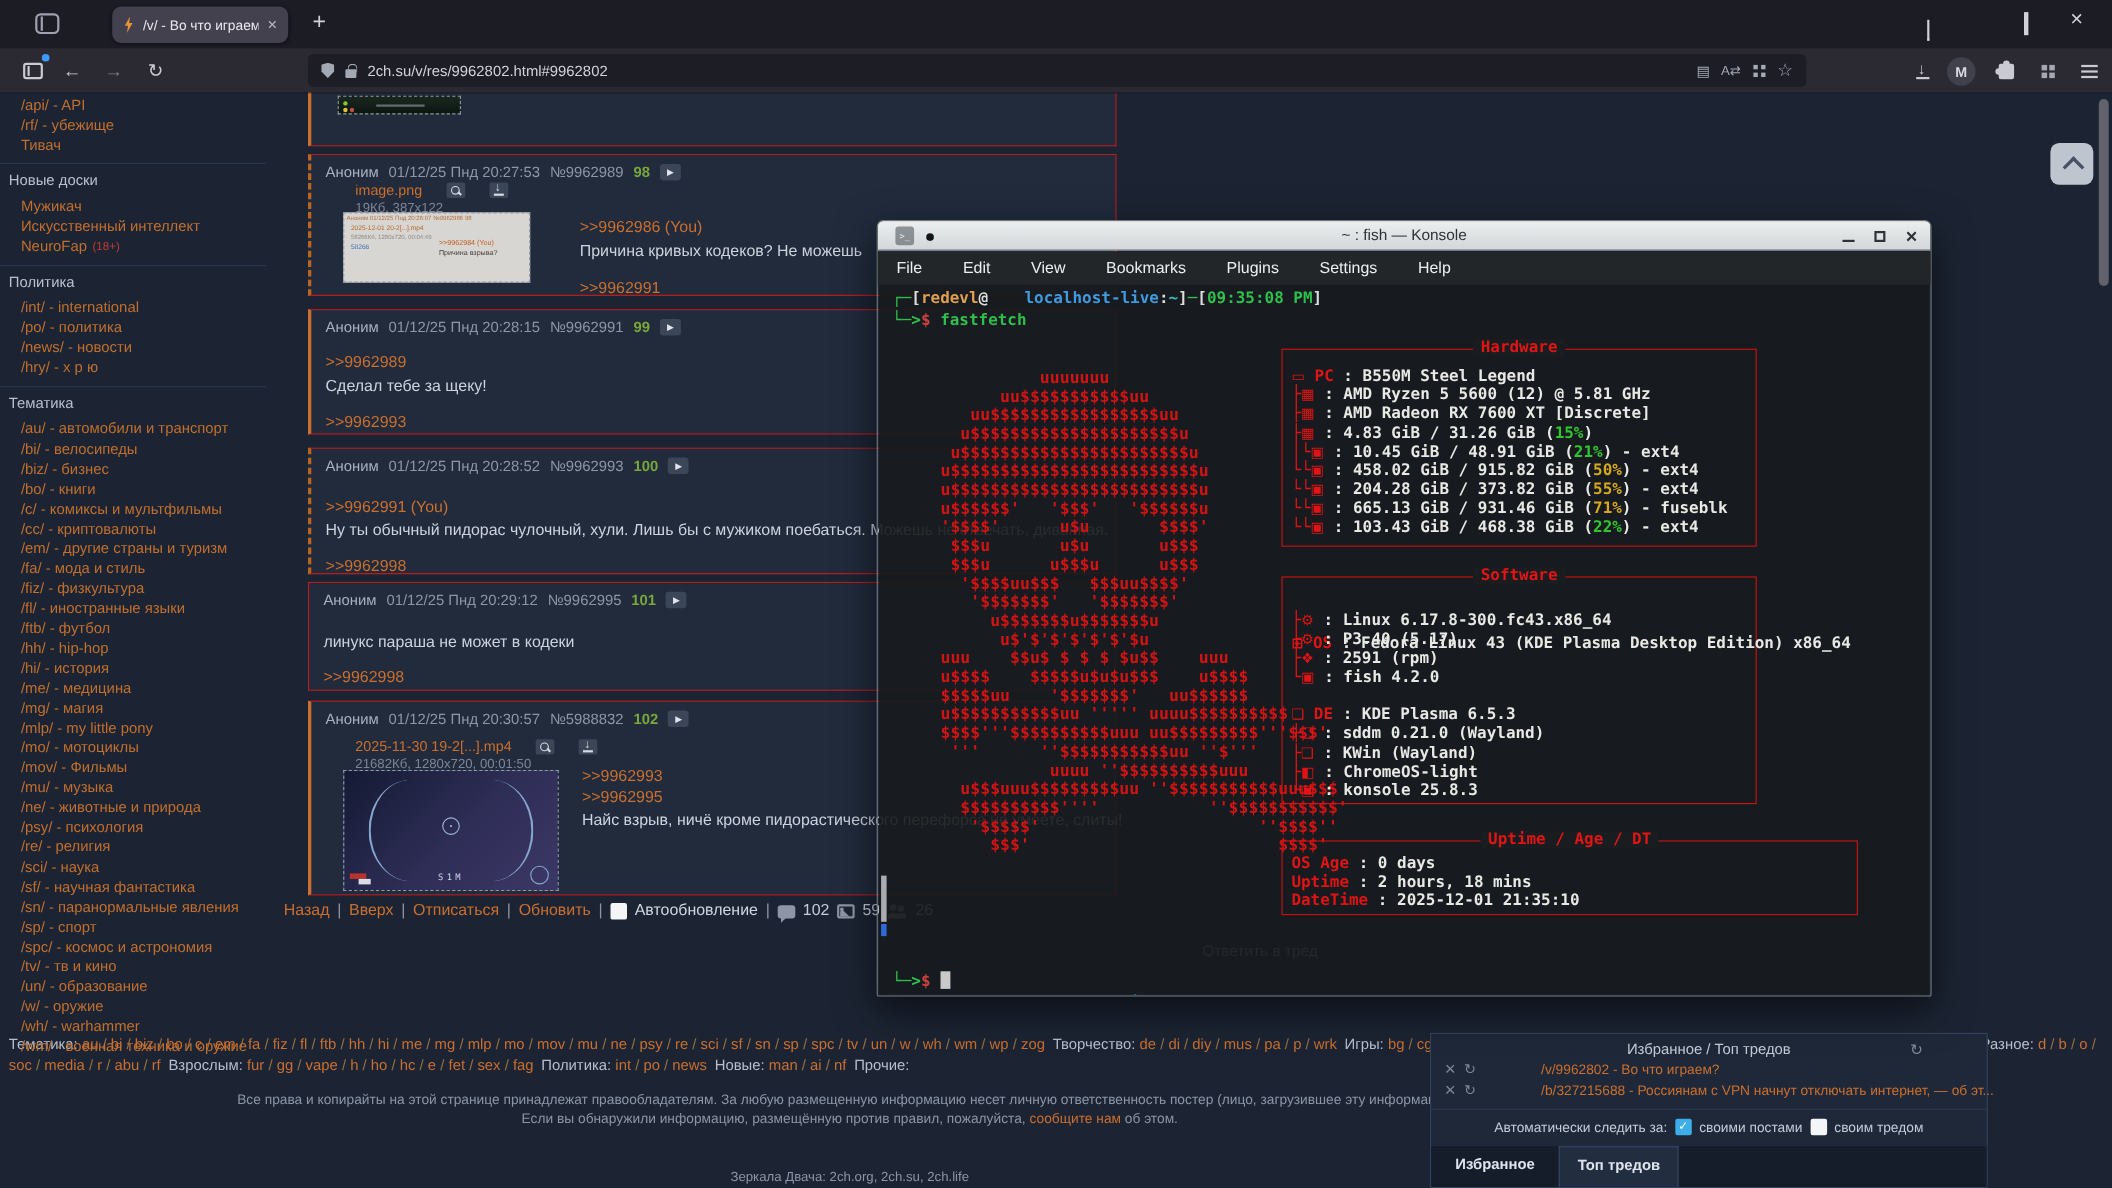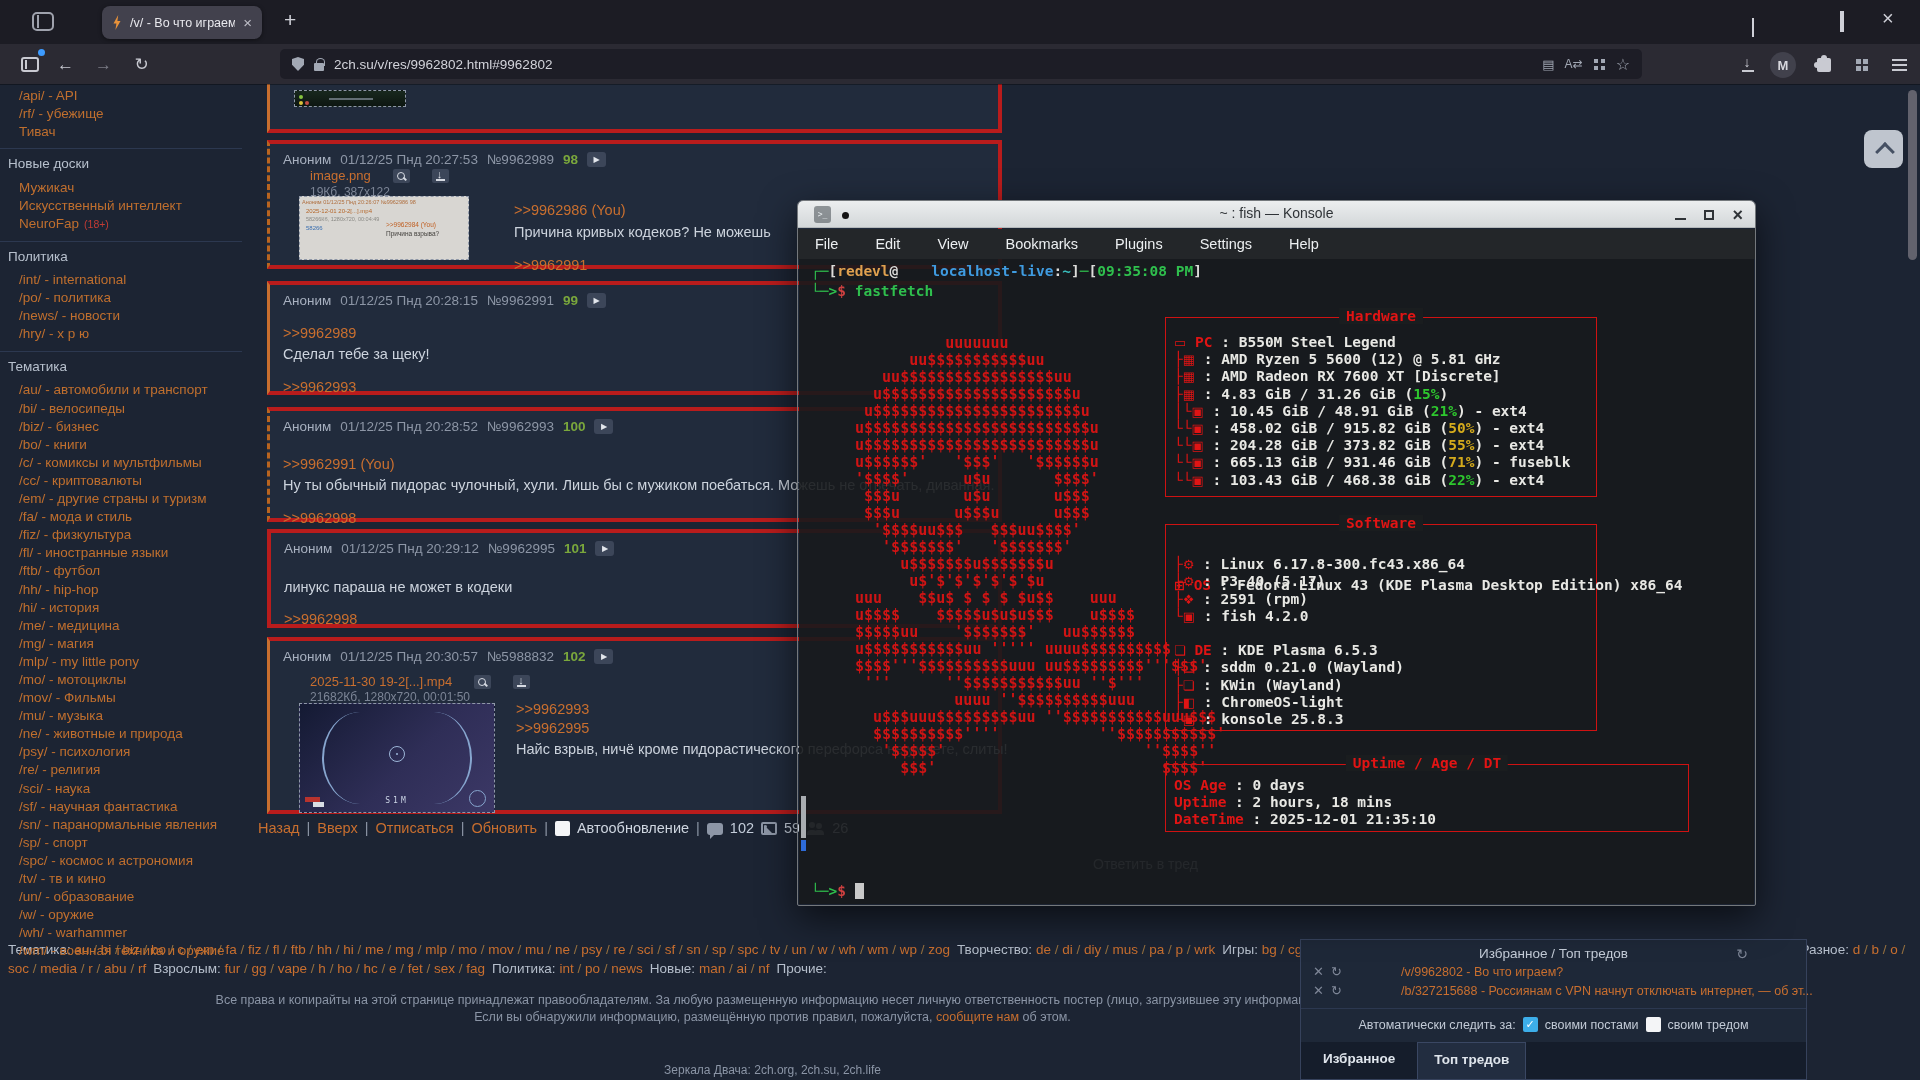--- a/index.html
+++ b/index.html
@@ -44,21 +44,21 @@
   .ic-puzzle::after{content:"";position:absolute;left:-3px;top:4px;width:6px;height:6px;border-radius:50%;background:#c9cad2;}
   .ic-menu{position:relative;width:15px;height:2px;background:#c9cad2;box-shadow:0 5px #c9cad2,0 10px #c9cad2;margin-top:-10px;}
 
   
   .sidebar{position:absolute;left:0;top:86px;width:242px;z-index:4;font-size:13.5px;}
   .sb-item{height:18.1px;display:flex;align-items:center;padding-left:19px;color:#c06f2e;white-space:nowrap;text-align:center;}
   .sb-head{margin-top:8px;margin-bottom:4px;padding:7px 4px 3px 8px;border-top:1px solid #2c3850;color:#b7c0cd;}
   .badge18{color:#c23b34;font-size:10.5px;margin-left:5px;}
 
   
-  .post{position:absolute;left:267px;width:735px;background:#212b3c;border:4px solid #b91c1c;z-index:4;}
+  .post{position:absolute;left:280px;width:735px;background:#212b3c;border:1px solid #b91c1c;z-index:4;}
   .post.bar{border-left:3px solid #c96f2f;}
   .post.dashed{border-left:3px dashed #b9641f;}
   .p-head{position:absolute;left:13px;top:8px;font-size:13.5px;display:flex;gap:9px;align-items:center;white-space:nowrap;}
   .p-name{color:#a8b1c0;}.p-date{color:#8d96a6;}.p-id{color:#8d96a6;}
   .p-num{color:#7aa73c;font-weight:bold;}
   .p-play{width:19px;height:15px;background:#3c4659;border-radius:3px;color:#e2e6ec;font-size:8px;display:flex;align-items:center;justify-content:center;}
   .p-file{position:absolute;left:40px;display:flex;gap:22px;align-items:center;font-size:13px;}
   .f-name{color:#c96f2f;}
   .f-ic{position:relative;width:17px;height:14px;background:#3c4659;border-radius:2px;}
   .mag::before{content:"";position:absolute;left:4px;top:3px;width:6px;height:6px;border:1.5px solid #d6dae2;border-radius:50%;}

